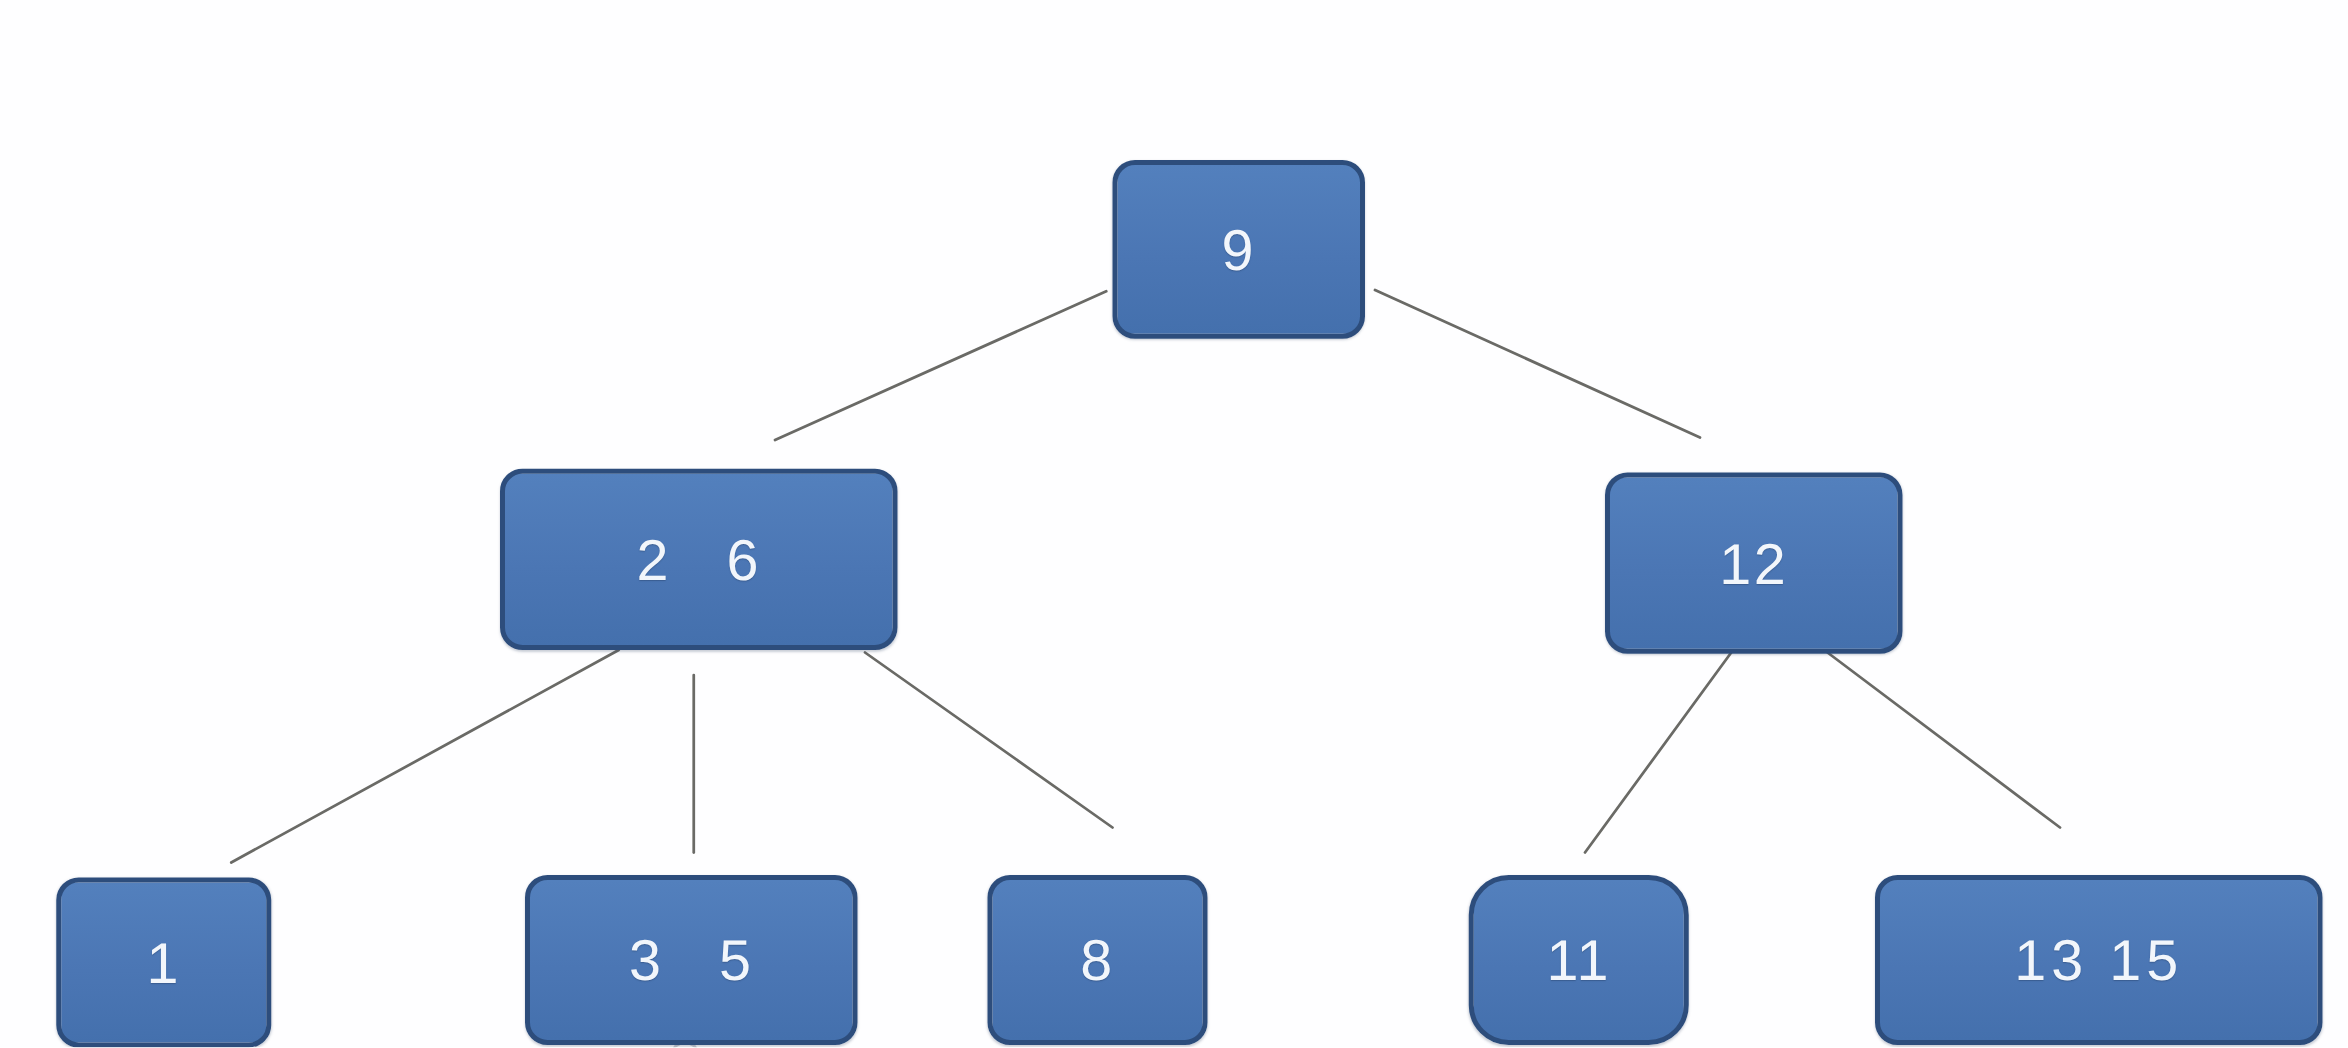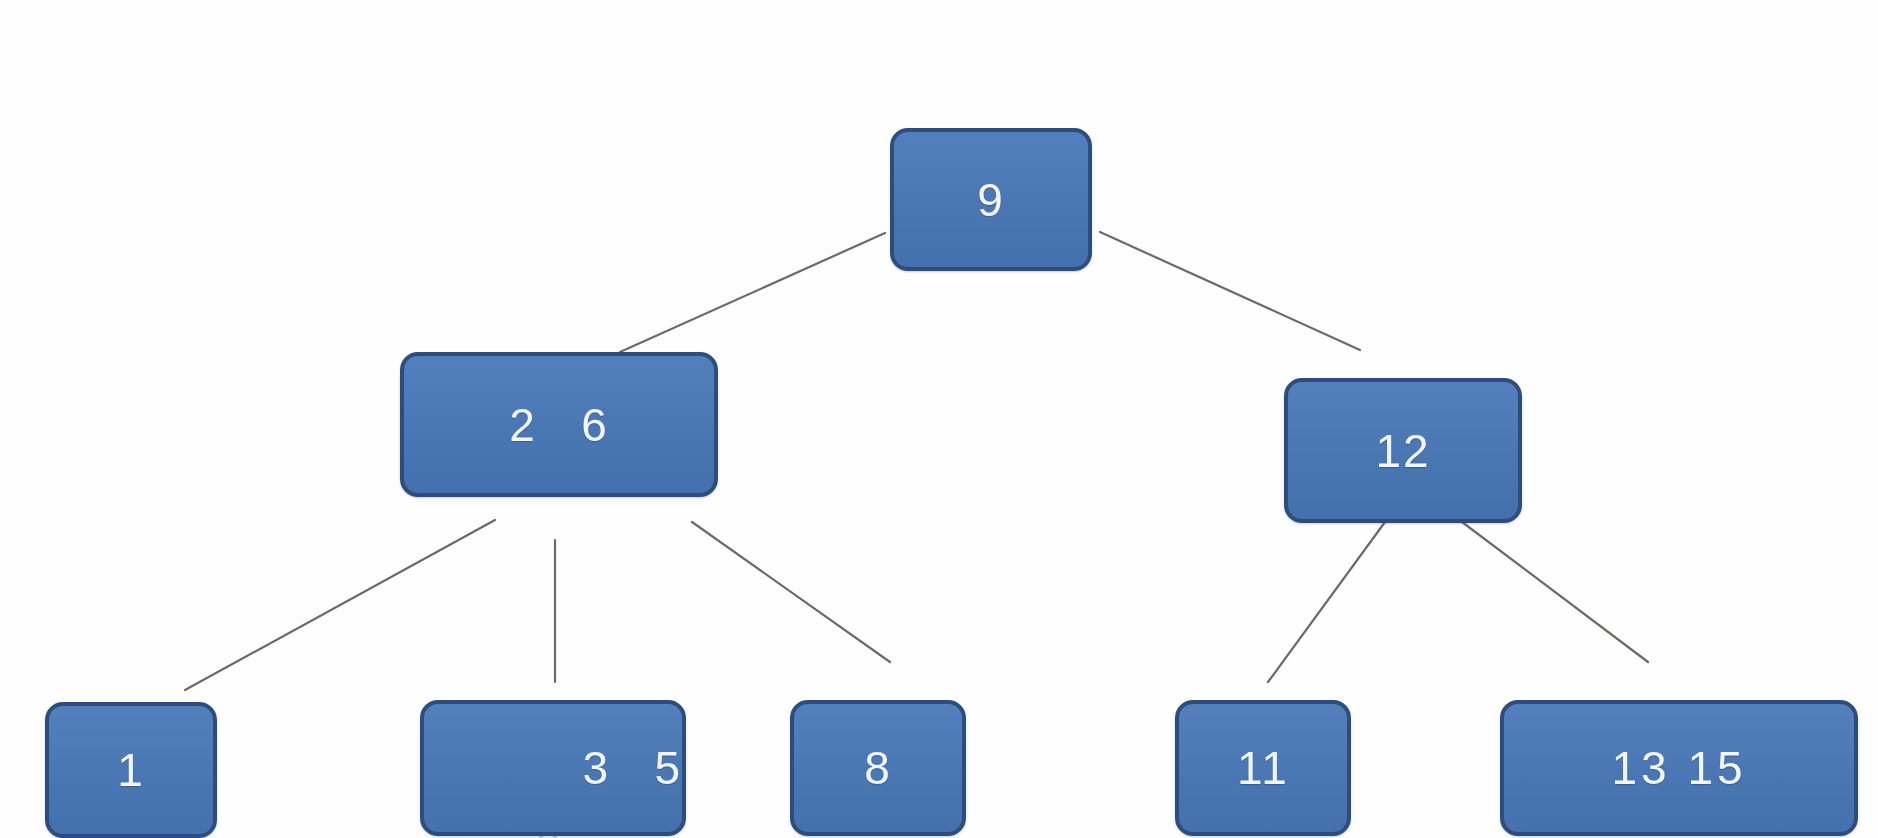--- a/index.html
+++ b/index.html
@@ -42,26 +42,26 @@
     font-family: "Liberation Sans", sans-serif;
     font-size: 46px;
     line-height: 1;
     color: #f2f6fb;
     letter-spacing: 2px;
     white-space: pre;
     text-shadow: 0 1px 1px rgba(25,45,80,0.35);
     user-select: none;
   }
   .node.root      { left: 890px;  top: 128px; width: 202px; height: 143px; }
-  .node.n-26      { left: 400px;  top: 352px; width: 318px; height: 145px; }
+  .node.n-26      { left: 400px;  top: 375px; width: 318px; height: 145px; }
   .node.n-12      { left: 1284px; top: 378px; width: 238px; height: 145px; }
   .node.leaf-1    { left: 45px;   top: 702px; width: 172px; height: 136px; }
-  .node.leaf-35   { left: 420px;  top: 700px; width: 266px; height: 136px; justify-content: flex-end; }
+  .node.leaf-35   { left: 420px;  top: 700px; width: 266px; height: 136px; }
   .node.leaf-8    { left: 790px;  top: 700px; width: 176px; height: 136px; }
-  .node.leaf-11   { left: 1175px; top: 700px; width: 176px; height: 136px; }
+  .node.leaf-11   { left: 1175px; top: 700px; width: 176px; height: 136px; border-radius: 32px; }
   .node.leaf-1315 { left: 1500px; top: 700px; width: 358px; height: 136px; }
   .node.leaf-1315 .node-label { letter-spacing: 4px; }
 </style>
 </head>
 <body>
 
 <div id="canvas">
 
   <svg id="edge-layer" viewBox="0 0 1878 838" xmlns="http://www.w3.org/2000/svg">
     <g id="edges" stroke="#6a6a66" stroke-width="2.2" stroke-linecap="round" fill="none">

